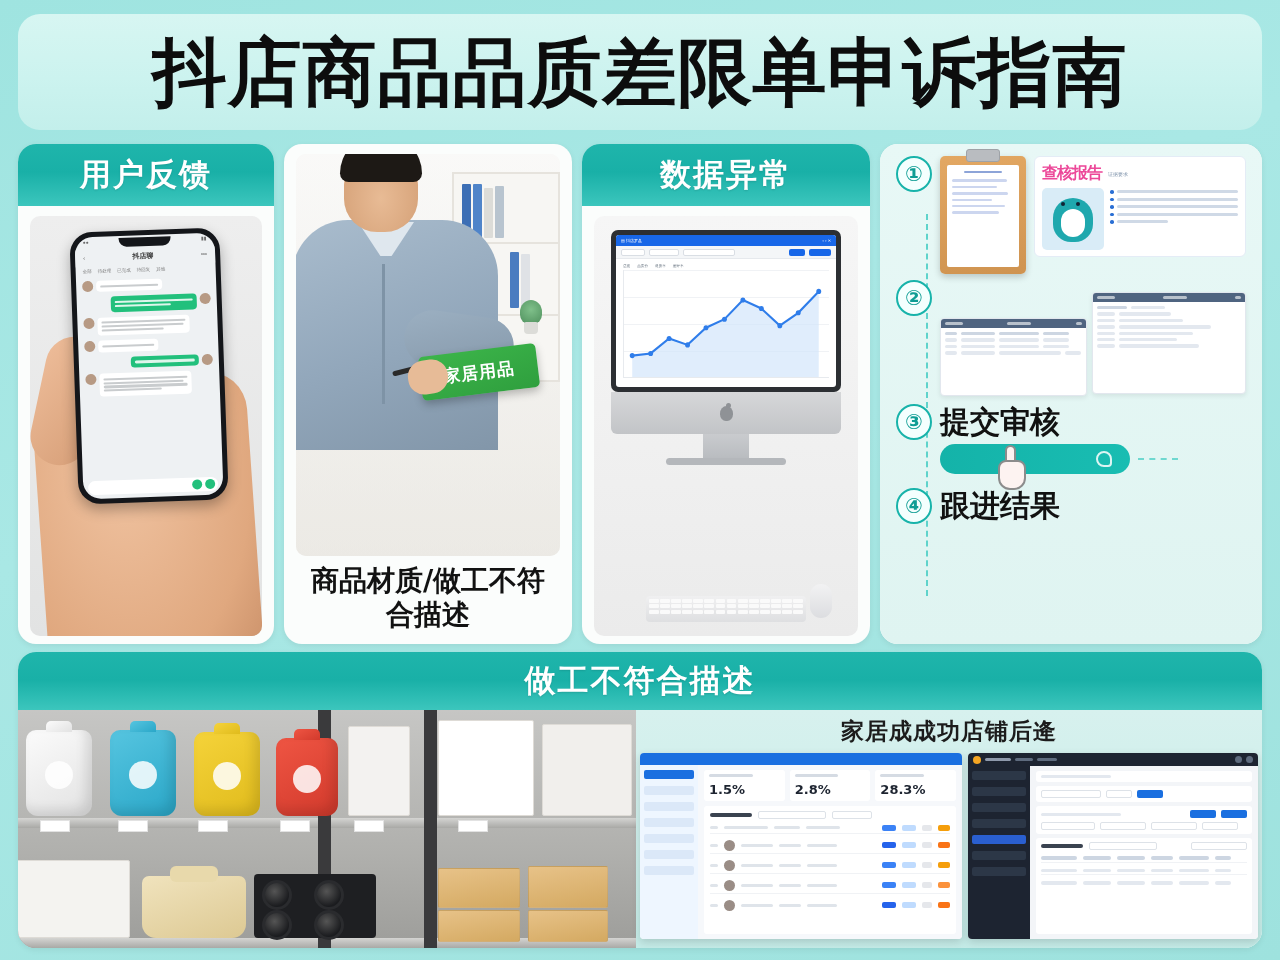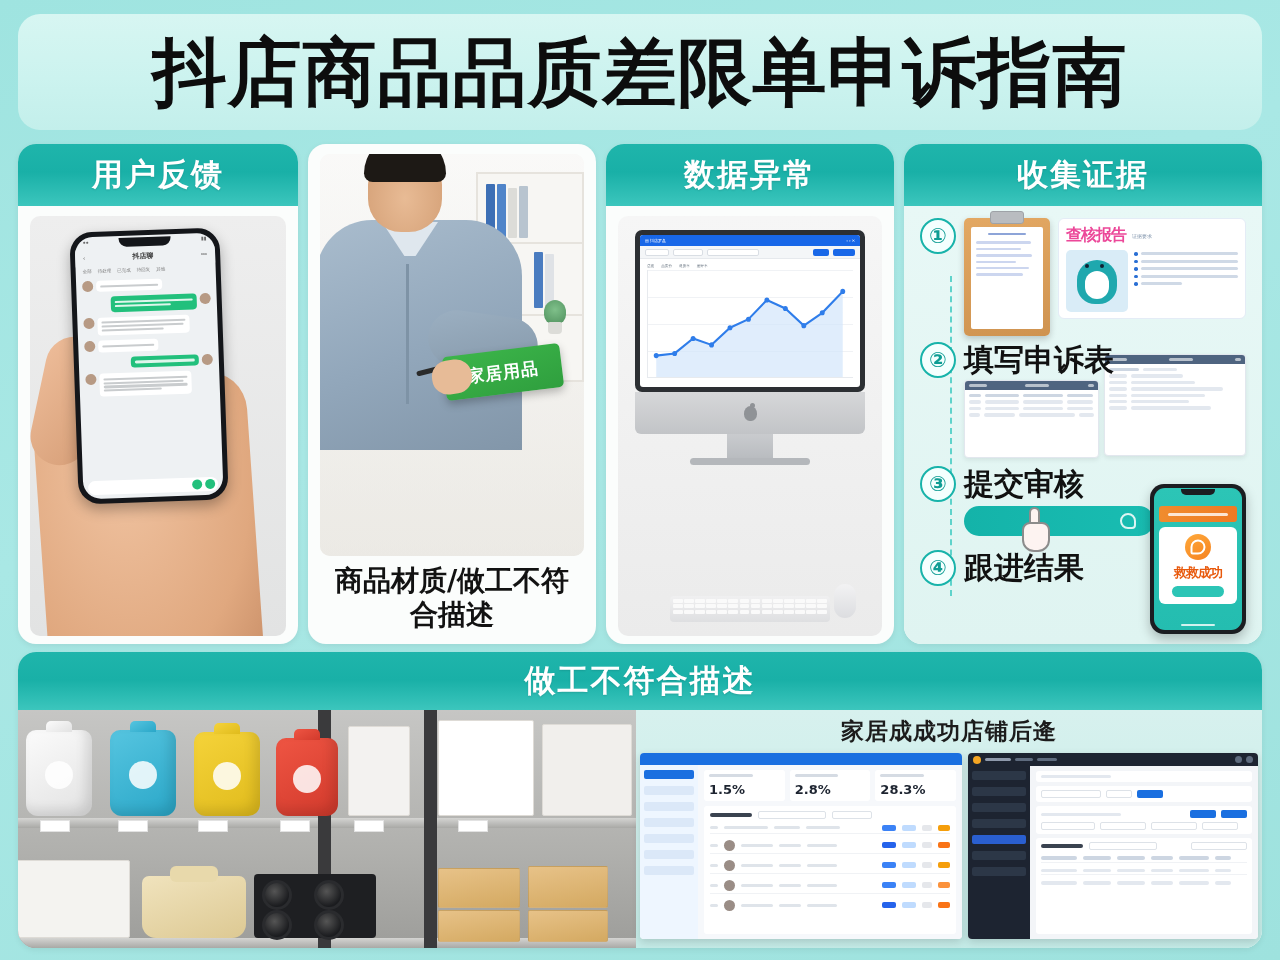--- a/index.html
+++ b/index.html
@@ -29,21 +29,21 @@
 
   
   .cols { position: absolute; left: 18px; top: 144px; width: 1244px; height: 500px; display: flex; gap: 10px; }
   .col {
     background: #fbfdfc;
     border-radius: 18px;
     overflow: hidden;
     display: flex; flex-direction: column;
     box-shadow: 0 2px 6px rgba(0,0,0,.07);
   }
-  .col.c1 { width: 280px; }
+  .col.c1 { width: 256px; }
   .col.c2 { width: 288px; }
   .col.c3 { width: 288px; }
   .col.c4 { width: 360px; flex: 1; }
 
   .col-head {
     height: 62px; flex: 0 0 62px;
     background: linear-gradient(180deg, #1fb5ab 0%, #19b0a7 45%, #3cc6bd 100%);
     display: flex; align-items: center; justify-content: center;
   }
   .col-head-text {
@@ -493,23 +493,20 @@
             <span class="key"></span>
           <span class="key"></span>
             <span class="key"></span>
         </div>
         <div class="mouse"></div>
       </div>
     </div>
   </div>
 
   <div class="col c4">
-    <div class="col-head">
-      <div class="col-head-text">收集证据</div>
-    </div>
     <div class="col-body" style="background:linear-gradient(180deg,#e8f8f6,#dff4f1);">
       <div class="steps">
         <div class="dashline"></div>
 
         <div class="step-row">
           <div class="snum">①</div>
           <div class="s1-art">
             <div class="clip">
               <div class="clip-top"></div>
               <div class="clip-pap">
@@ -556,21 +553,20 @@
                       <span class="mln" style="flex:0 0 40%"></span>
                     </div>
                 </div>
               </div>
             </div>
           </div>
         </div>
 
         <div class="step-row" style="margin-top:6px">
           <div class="snum">②</div>
-          <div class="slabel">填写申诉表</div>
         </div>
         <div class="s2-art">
           <div class="mini a">
             <div class="mh">
                 <i></i>
                 <i style="width:24px"></i>
                 <i style="width:6px"></i>
               </div>
             <div class="mb">
               <div class="mrw">
@@ -651,34 +647,20 @@
               <span class="cur-palm"></span>
           </div>
           <div class="dots3"></div>
         </div>
 
         <div class="step-row" style="margin-top:8px">
           <div class="snum">④</div>
           <div class="slabel">跟进结果</div>
         </div>
 
-        <div class="ph-suc">
-          <div class="ph-scr">
-            <div class="ph-notch"></div>
-            <div class="ph-ban">
-                <i></i>
-              </div>
-            <div class="ph-card">
-              <div class="ph-ico"></div>
-              <div class="ph-txt">救救成功</div>
-              <div class="ph-btn"></div>
-            </div>
-            <div class="ph-home"></div>
-          </div>
-        </div>
 
       </div>
     </div>
   </div>
 </div>
 
 <div class="bottom">
   <div class="bot-head">
     <div class="bot-head-text">做工不符合描述</div>
   </div>

